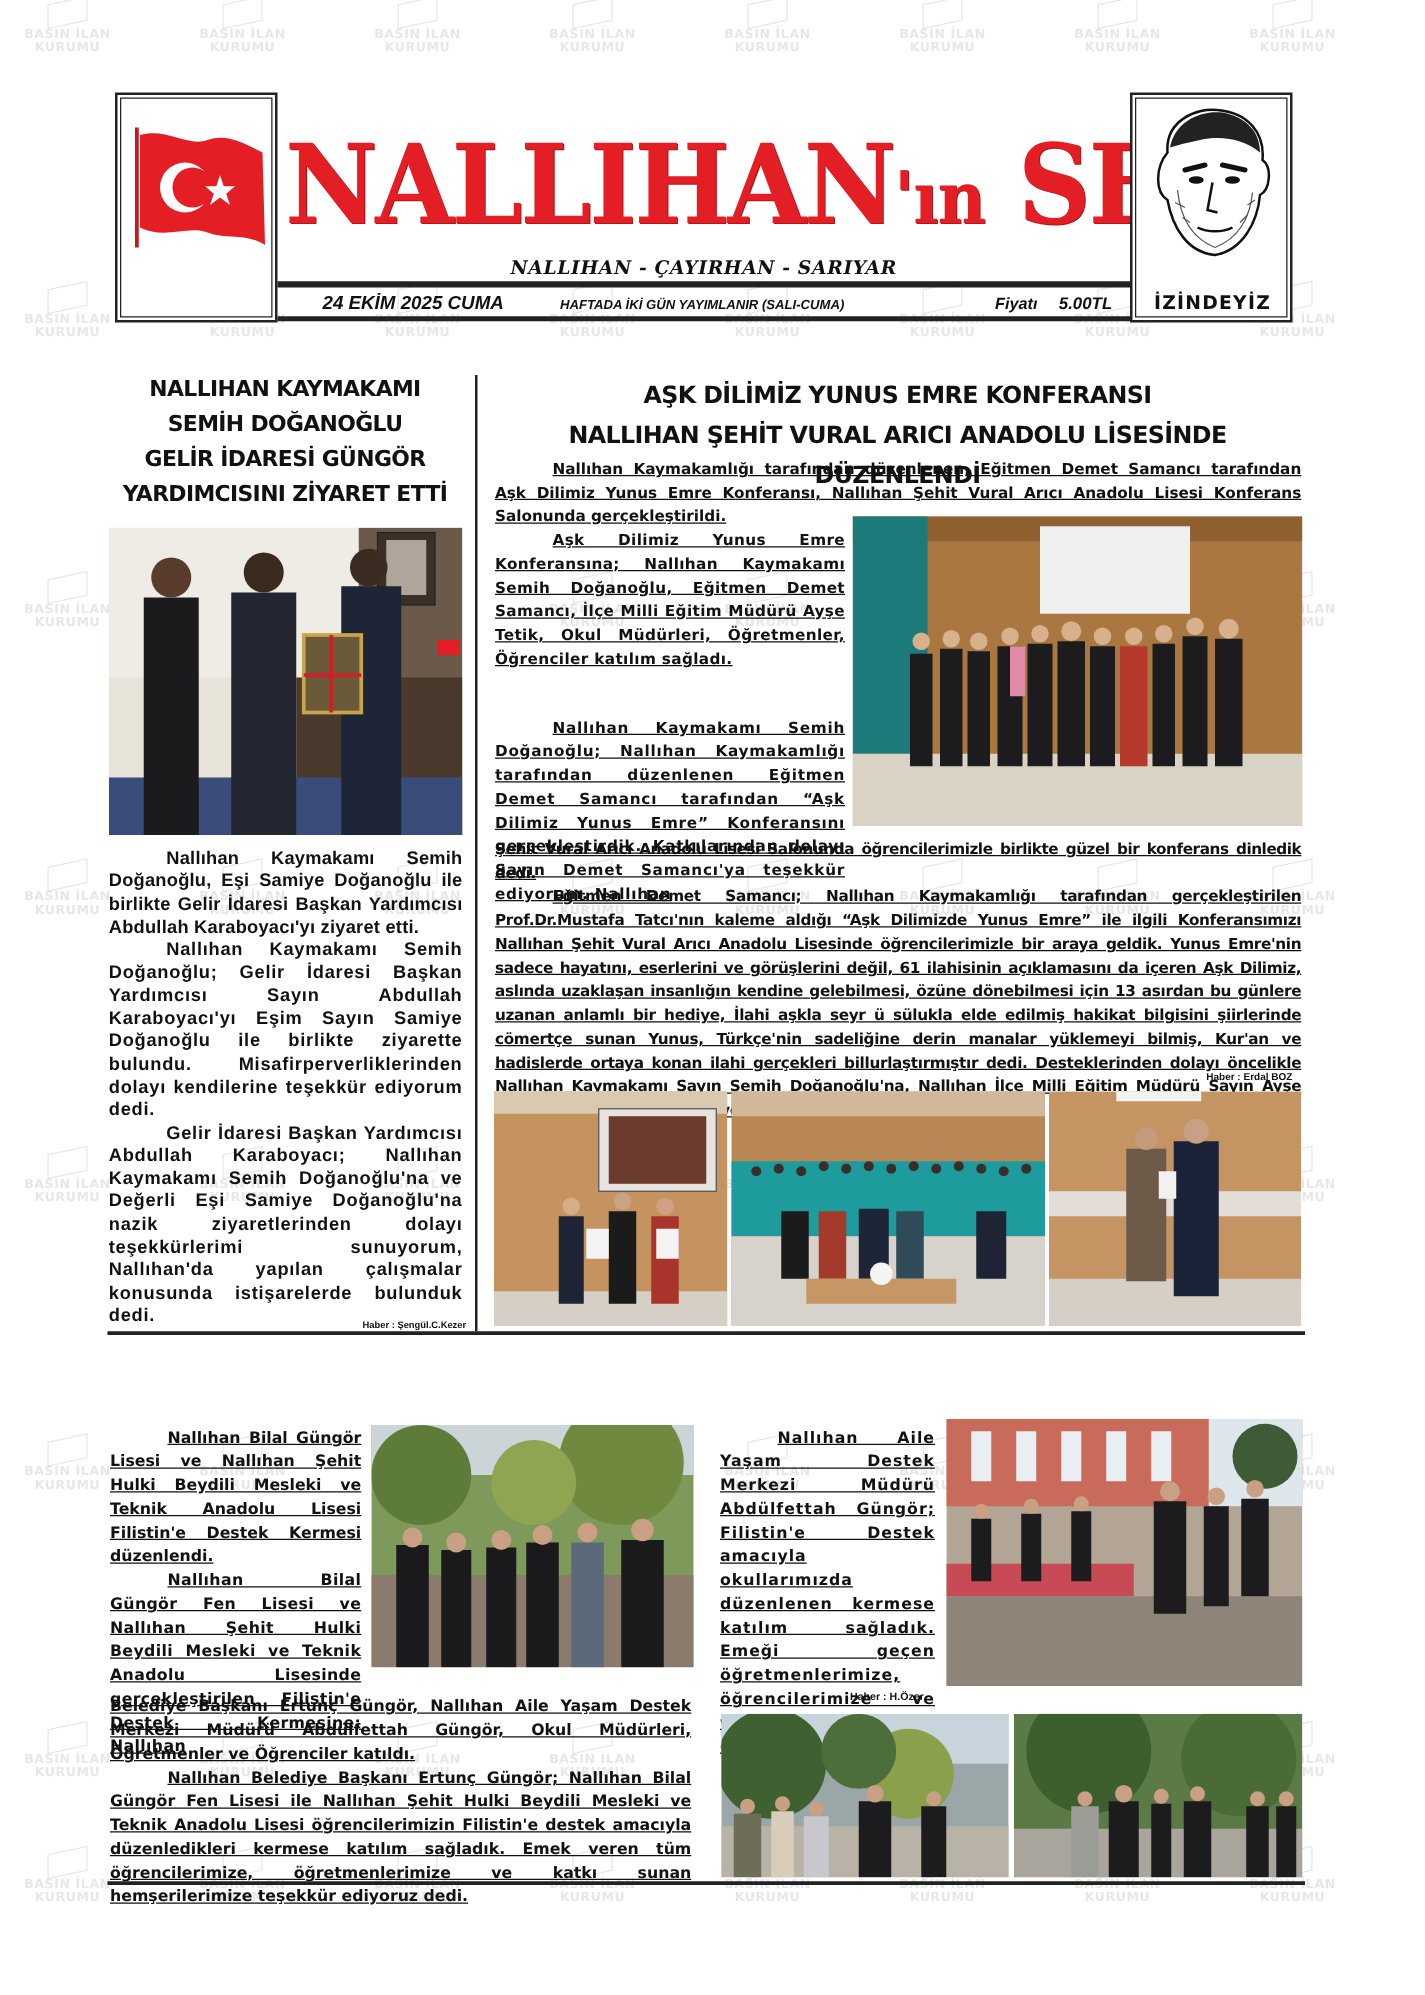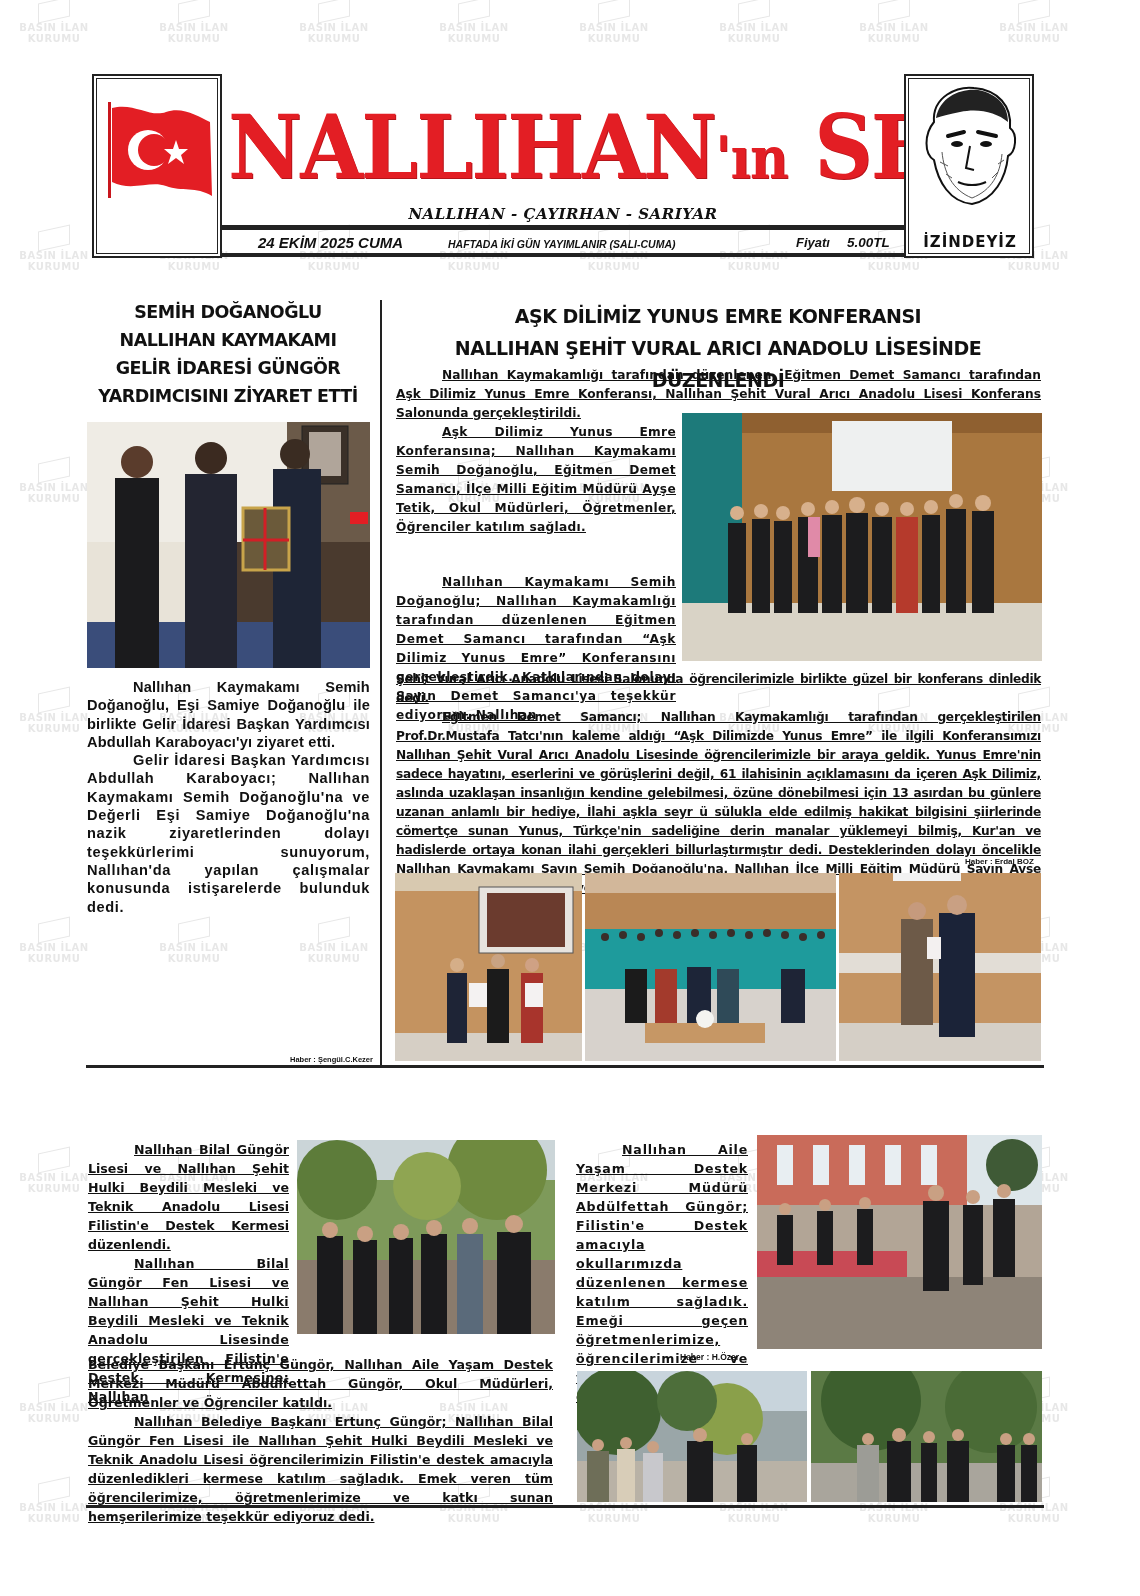--- a/index.html
+++ b/index.html
@@ -387,22 +387,22 @@
   <ellipse cx="45" cy="62" rx="6" ry="3" fill="#111"></ellipse>
   <ellipse cx="74" cy="62" rx="6" ry="3" fill="#111"></ellipse>
   <path d="M58,64 L54,86 L62,88" stroke="#111" stroke-width="2" fill="none"></path>
   <path d="M46,100 C54,104 66,104 74,100" stroke="#111" stroke-width="2" fill="none"></path>
   <path d="M30,70 C32,90 40,108 60,116 M90,72 C88,92 80,108 60,116" stroke="#555" stroke-width="1" fill="none"></path>
   <path d="M28,80 L36,84 M86,82 L92,78 M34,92 L40,96 M80,96 L86,90" stroke="#555" stroke-width="1"></path>
 </svg>
 <div class="izindeyiz">İZİNDEYİZ</div>
 
 <div class="hl" style="left:86px;top:298px;width:284px;font-size:17.5px;line-height:28px;">
+  <div>NALLIHAN KAYMAKAMI</div>
   <div>SEMİH DOĞANOĞLU</div>
-  <div>NALLIHAN KAYMAKAMI</div>
   <div>GELİR İDARESİ GÜNGÖR</div>
   <div>YARDIMCISINI ZİYARET ETTİ</div>
 </div>
 
 <div class="photo" style="left:87px;top:422px;width:283px;height:246px;">
   <svg viewBox="0 0 283 246" preserveAspectRatio="none">
     <rect width="283" height="246" fill="#e8e3d8"></rect>
     <rect x="0" y="0" width="283" height="120" fill="#efece5"></rect>
     <rect x="200" y="0" width="83" height="246" fill="#6b5a49"></rect>
     <rect x="215" y="4" width="46" height="58" fill="#3a3028" stroke="#222"></rect>
@@ -416,20 +416,21 @@
     <circle cx="208" cy="32" r="15" fill="#3a2c22"></circle>
       <rect x="186" y="47" width="48" height="199" fill="#1e2536"></rect>
     <rect x="156" y="86" width="46" height="62" fill="#6b5a3a" stroke="#c8a44a" stroke-width="3"></rect>
     <path d="M156,118 L202,118 M178,86 L178,148" stroke="#d21f26" stroke-width="3"></path>
     <rect x="263" y="90" width="18" height="12" fill="#e31e24"></rect>
   </svg>
 </div>
 
 <div class="txt sans1" style="left:87px;top:678px;width:283px;letter-spacing:.2px;">
   <p class="ind">Nallıhan Kaymakamı Semih Doğanoğlu, Eşi Samiye Doğanoğlu ile birlikte Gelir İdaresi Başkan Yardımcısı Abdullah Karaboyacı'yı ziyaret etti.</p>
+  <p class="ind" style="letter-spacing:.6px;">Nallıhan Kaymakamı Semih Doğanoğlu; Gelir İdaresi Başkan Yardımcısı Sayın Abdullah Karaboyacı'yı Eşim Sayın Samiye Doğanoğlu ile birlikte ziyarette bulundu. Misafirperverliklerinden dolayı kendilerine teşekkür ediyorum dedi.</p>
   <p class="ind" style="letter-spacing:.6px;">Gelir İdaresi Başkan Yardımcısı Abdullah Karaboyacı; Nallıhan Kaymakamı Semih Doğanoğlu'na ve Değerli Eşi Samiye Doğanoğlu'na nazik ziyaretlerinden dolayı teşekkürlerimi sunuyorum, Nallıhan'da yapılan çalışmalar konusunda istişarelerde bulunduk dedi.</p>
 </div>
 <div class="byline" style="left:290px;top:1055px;font-size:7.5px;">Haber : Şengül.C.Kezer</div>
 
 <div class="vline" style="left:380px;top:300px;width:2px;height:765px;"></div>
 
 <div class="hl" style="left:392px;top:300px;width:652px;font-size:19px;line-height:32px;">
   <div>AŞK DİLİMİZ YUNUS EMRE KONFERANSI</div>
   <div>NALLIHAN ŞEHİT VURAL ARICI ANADOLU LİSESİNDE DÜZENLENDİ</div>
 </div>

